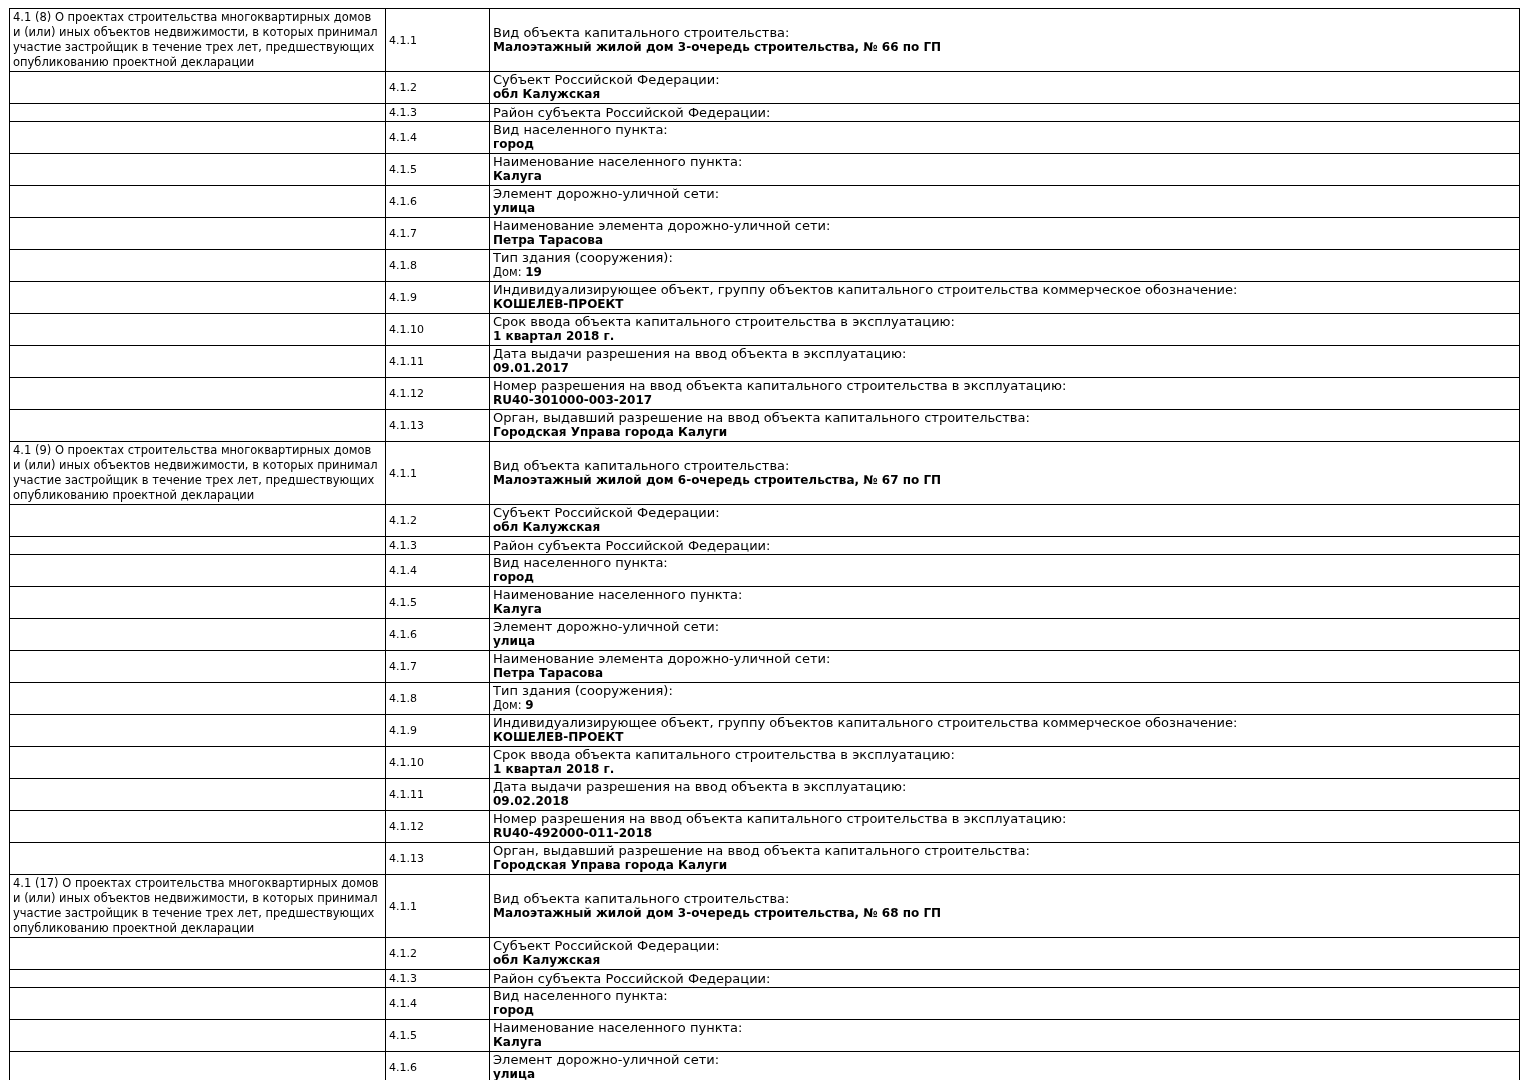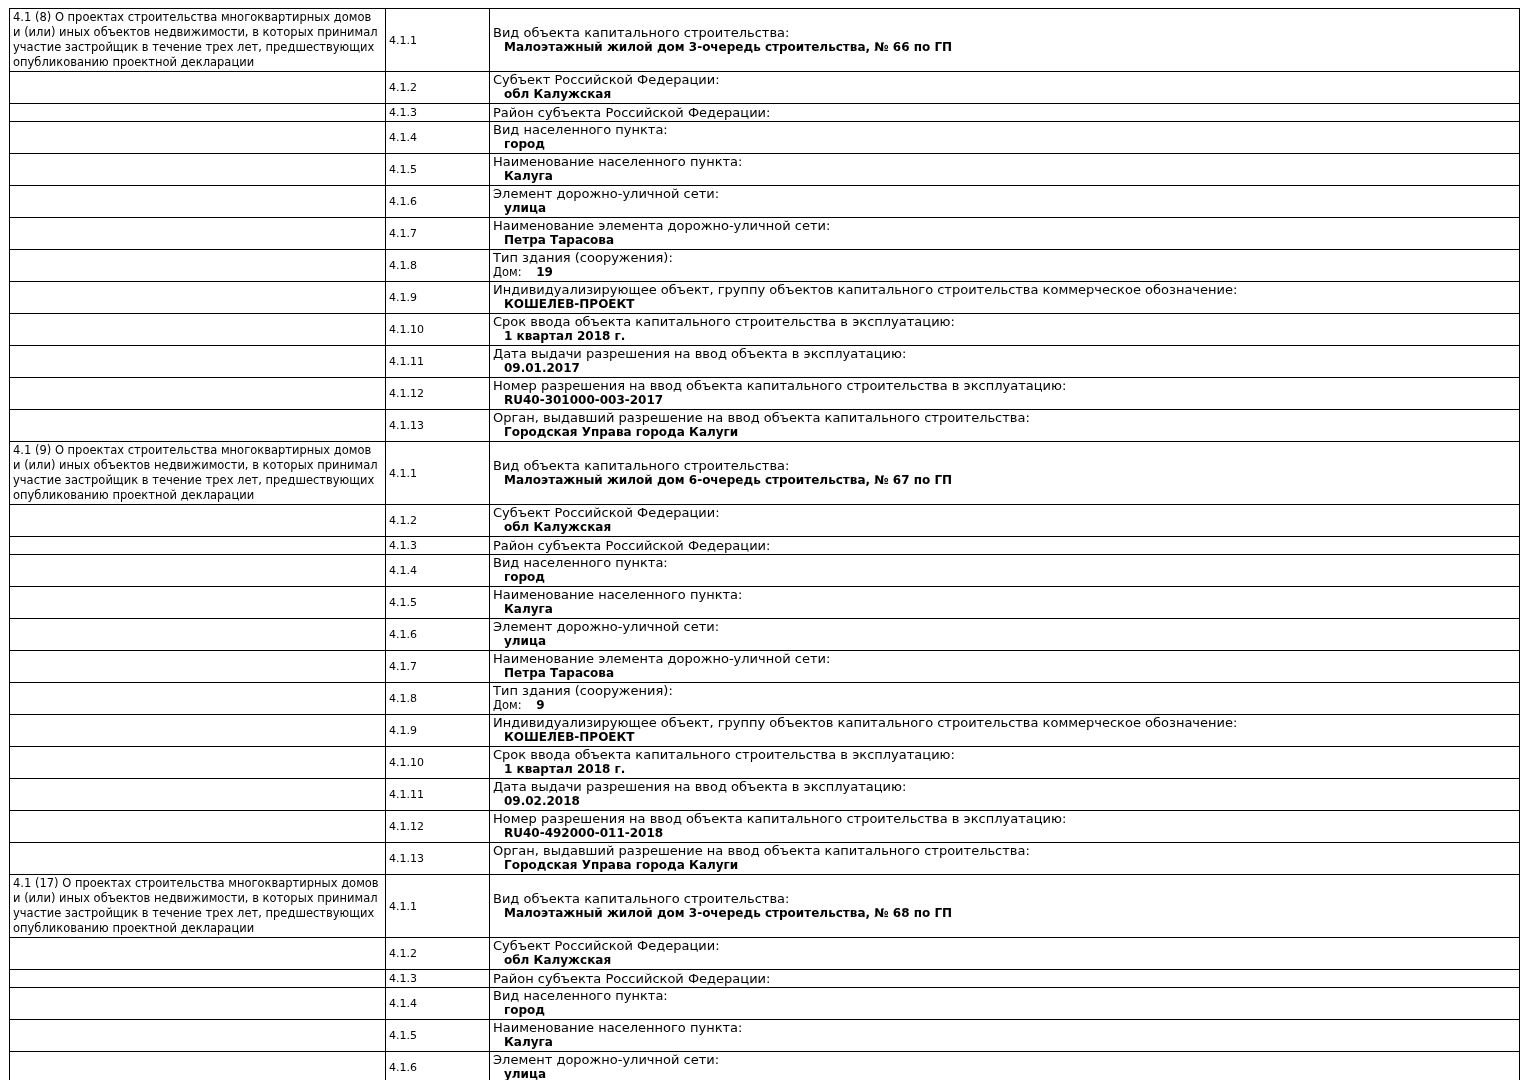--- a/index.html
+++ b/index.html
@@ -46,21 +46,20 @@
   .value-line {
     font-size: 12px;
     line-height: 15px;
   }
   .value-prefix {
     font-weight: normal;
     font-size: 11.5px;
   }
   .value-bold {
     font-weight: bold;
-    margin-left: 11px;
   }
   tr.section-first td.col-desc { }
 </style>
 </head>
 <body>
 
 <div class="page">
   <table class="decl-table">
     <colgroup>
       <col class="c-desc">

